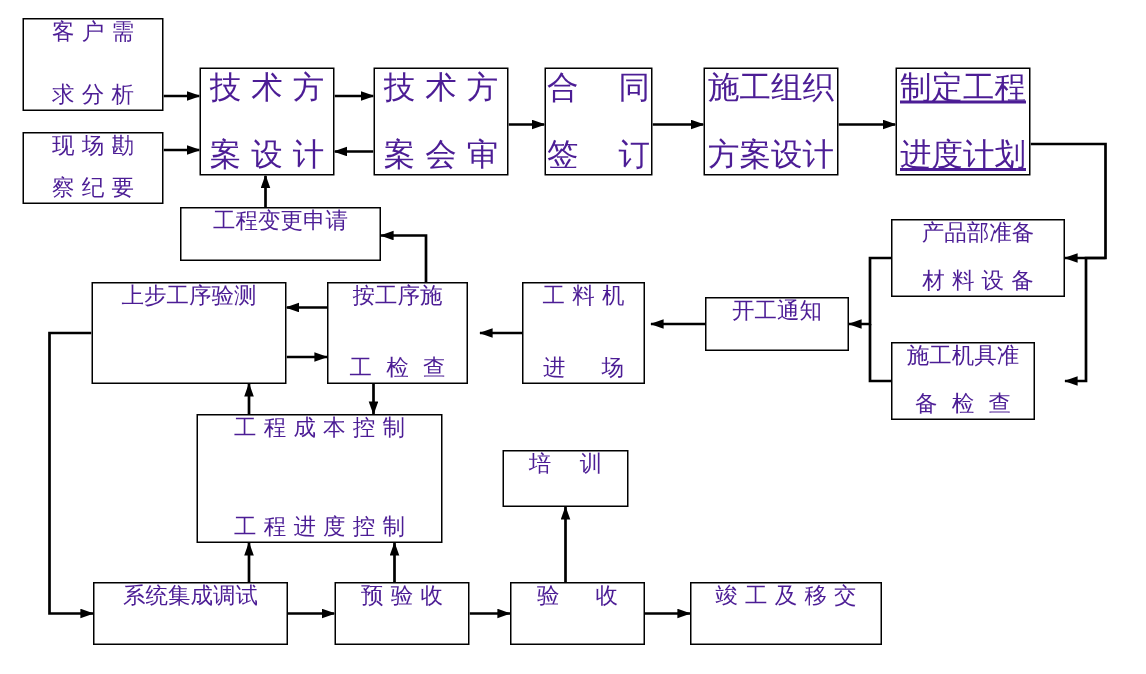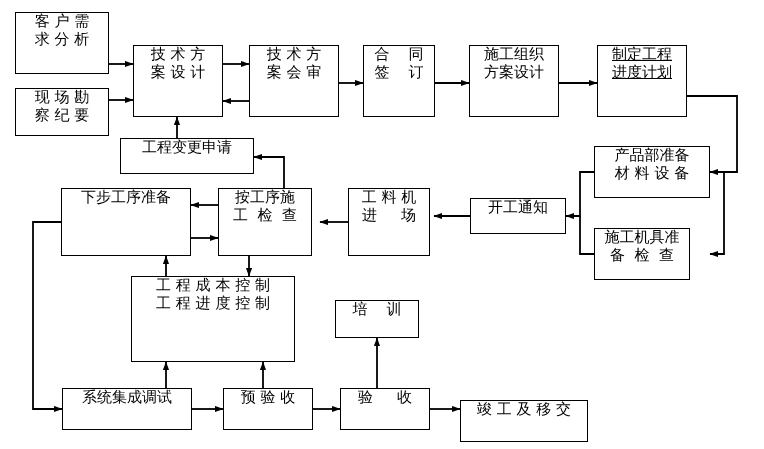--- a/index.html
+++ b/index.html
@@ -23,33 +23,33 @@
     height: 449px;
   }
   .node {
     position: absolute;
     box-sizing: border-box;
     border: 1.6px solid #000000;
     background: #ffffff;
     display: flex;
     flex-direction: column;
     align-items: center;
-    justify-content: flex-start;
-    color: #000000;
+    justify-content: space-between;
+    color: #4c1d95;
     z-index: 2;
   }
   .node .line {
     display: block;
     white-space: pre;
     line-height: 1.18;
     font-size: 15px;
     letter-spacing: 0px;
   }
   .sz-m .line { font-size: 15px; }
-  .sz-l .line { font-size: 15px; }
+  .sz-l .line { font-size: 21px; }
 </style>
 </head>
 <body>
 
 <div id="canvas">
 
   <svg id="wires" viewBox="0 0 764 449" xmlns="http://www.w3.org/2000/svg">
     <defs>
       <marker id="ah" markerWidth="9" markerHeight="9" refX="8.4" refY="3.2" orient="auto" markerUnits="userSpaceOnUse">
         <path d="M0,0 L9,3.2 L0,6.4 z" fill="#000000"></path>
@@ -130,36 +130,36 @@
       </div>
       <div class="node sz-m" style="left: 348px; top: 188px; width: 82px; height: 68px;">
         <span class="line">工 料 机</span>
         <span class="line">进     场</span>
       </div>
       <div class="node sz-m" style="left: 218px; top: 188px; width: 94px; height: 68px;">
         <span class="line">按工序施</span>
         <span class="line">工  检  查</span>
       </div>
       <div class="node sz-m" style="left: 61px; top: 188px; width: 130px; height: 68px;">
-        <span class="line">下步工序准备</span>
+        <span class="line">上步工序验测</span>
       </div>
       <div class="node sz-m" style="left: 131px; top: 276px; width: 164px; height: 86px;">
         <span class="line">工 程 成 本 控 制</span>
         <span class="line">工 程 进 度 控 制</span>
       </div>
       <div class="node sz-m" style="left: 335px; top: 300px; width: 84px; height: 38px;">
         <span class="line">培    训</span>
       </div>
       <div class="node sz-m" style="left: 62px; top: 388px; width: 130px; height: 42px;">
         <span class="line">系统集成调试</span>
       </div>
       <div class="node sz-m" style="left: 223px; top: 388px; width: 90px; height: 42px;">
         <span class="line">预 验 收</span>
       </div>
       <div class="node sz-m" style="left: 340px; top: 388px; width: 90px; height: 42px;">
         <span class="line">验     收</span>
       </div>
-      <div class="node sz-m" style="left: 460px; top: 400px; width: 128px; height: 42px;">
+      <div class="node sz-m" style="left: 460px; top: 388px; width: 128px; height: 42px;">
         <span class="line">竣 工 及 移 交</span>
       </div>
     </div>
 
 </div>
 
 </body></html>

